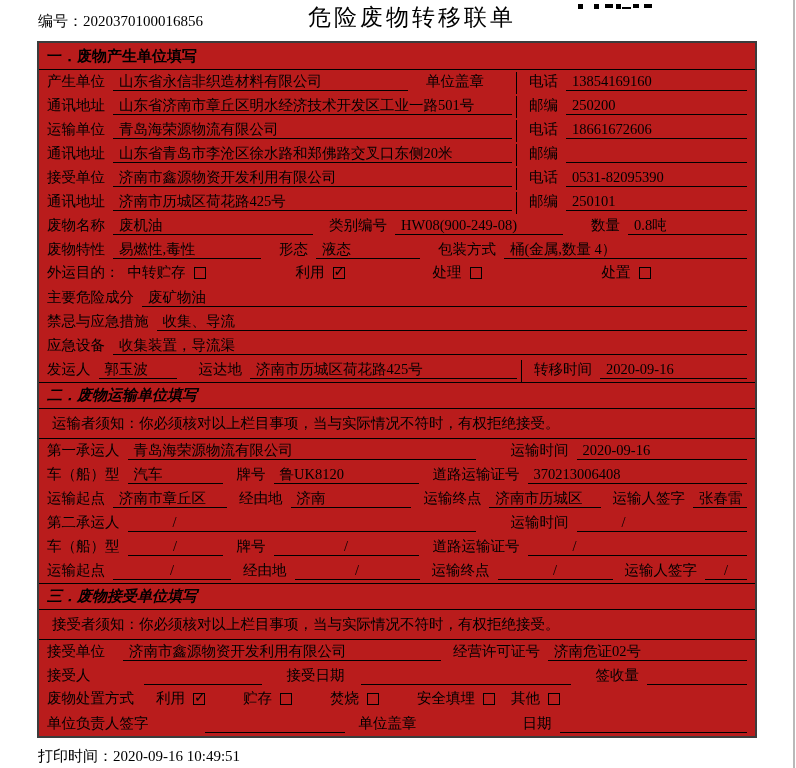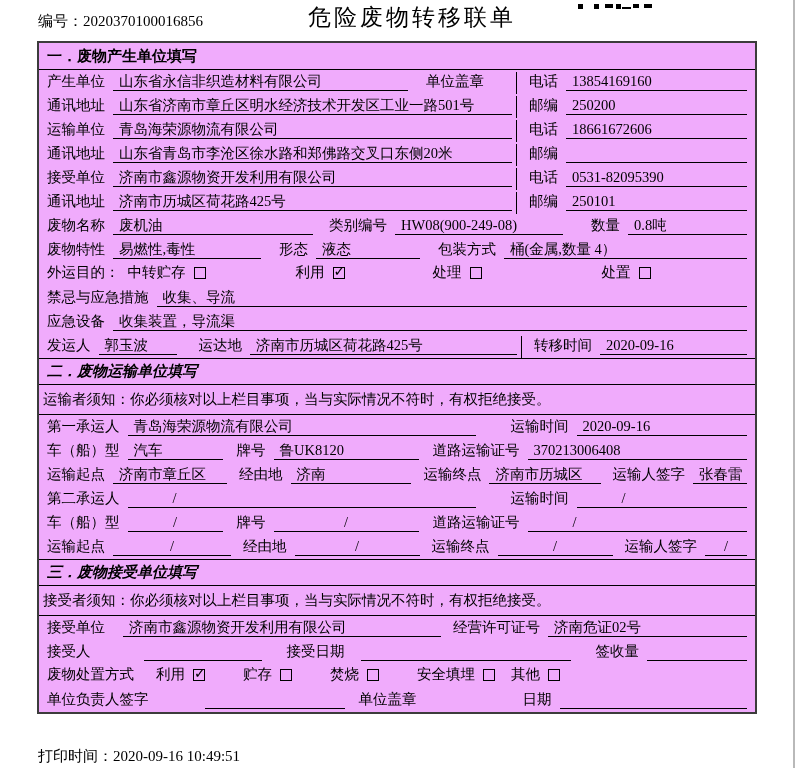--- a/index.html
+++ b/index.html
@@ -7,33 +7,33 @@
     position:relative;width:796px;height:768px;background:#ffffff;overflow:hidden;
     font-family:"Liberation Serif","DejaVu Serif",serif;color:#000;font-size:14.5px;
   }
   .page-edge{position:absolute;top:0;right:1px;width:2px;height:768px;background:#b9b9b9;}
   
   .serial{position:absolute;left:38px;top:12px;font-size:15px;white-space:nowrap;}
   .title{position:absolute;left:0;right:40px;top:2px;text-align:center;transform:translateX(34px);
          font-size:23px;font-weight:normal;letter-spacing:3px;white-space:nowrap;}
   .qr{position:absolute;left:578px;top:0;width:74px;height:9px;overflow:hidden;}
   
-  .form{position:absolute;left:37px;top:41px;width:716px;border:2px solid #3c3c3c;background:#f0abfc;}
+  .form{position:absolute;left:37px;top:41px;width:716px;border:2px solid #3c3c3c;background:#b91c1c;}
   .sec-header{height:27px;box-sizing:border-box;display:flex;align-items:center;
               font-weight:bold;font-size:15px;padding:0 8px;border-bottom:1px solid #000;}
   .sec-header.mid{border-top:1px solid #000;font-style:italic;}
   .row{height:24px;box-sizing:border-box;display:flex;align-items:flex-end;
        padding:0 8px 3px 8px;white-space:nowrap;}
   .row.split{padding:0;}
   .cell-l{flex:0 0 478px;box-sizing:border-box;display:flex;align-items:flex-end;
           padding:0 4px 3px 8px;border-right:1px solid #000;overflow:hidden;}
   .cell-l.w13{flex:0 0 483px;}
   .cell-r{flex:1 1 auto;display:flex;align-items:flex-end;padding:0 8px 3px 12px;overflow:hidden;}
   .notice{height:30px;box-sizing:border-box;display:flex;align-items:center;
-          padding:0 4px;border-bottom:1px solid #000;white-space:nowrap;}
+          padding:0 13px;border-bottom:1px solid #000;white-space:nowrap;}
   .lbl{margin-right:8px;white-space:nowrap;}
   .u{border-bottom:1px solid #000;padding:0 6px;line-height:17px;white-space:nowrap;
      overflow:hidden;box-sizing:border-box;display:inline-block;}
   .grow{flex:1 1 auto;}
   .c{text-align:center;padding:0;}
   .sl{padding-left:45px;}
   
   .opt{display:flex;align-items:center;}
   .cb{display:inline-block;width:12px;height:12px;border:1px solid #000;margin-left:8px;
       position:relative;box-sizing:border-box;}
@@ -169,20 +169,24 @@
       <span class="opt" style="margin-left:88px">
           <span>处理</span>
           <span class="cb"></span>
         </span>
       <span class="opt" style="margin-left:120px">
           <span>处置</span>
           <span class="cb"></span>
         </span>
     </div>
 
+    <div class="row">
+      <span class="lbl">主要危险成分</span>
+      <span class="u grow">废矿物油</span>
+    </div>
 
     <div class="row">
       <span class="lbl">禁忌与应急措施</span>
       <span class="u grow">收集、导流</span>
     </div>
 
     <div class="row">
       <span class="lbl">应急设备</span>
       <span class="u grow">收集装置，导流渠</span>
     </div>

